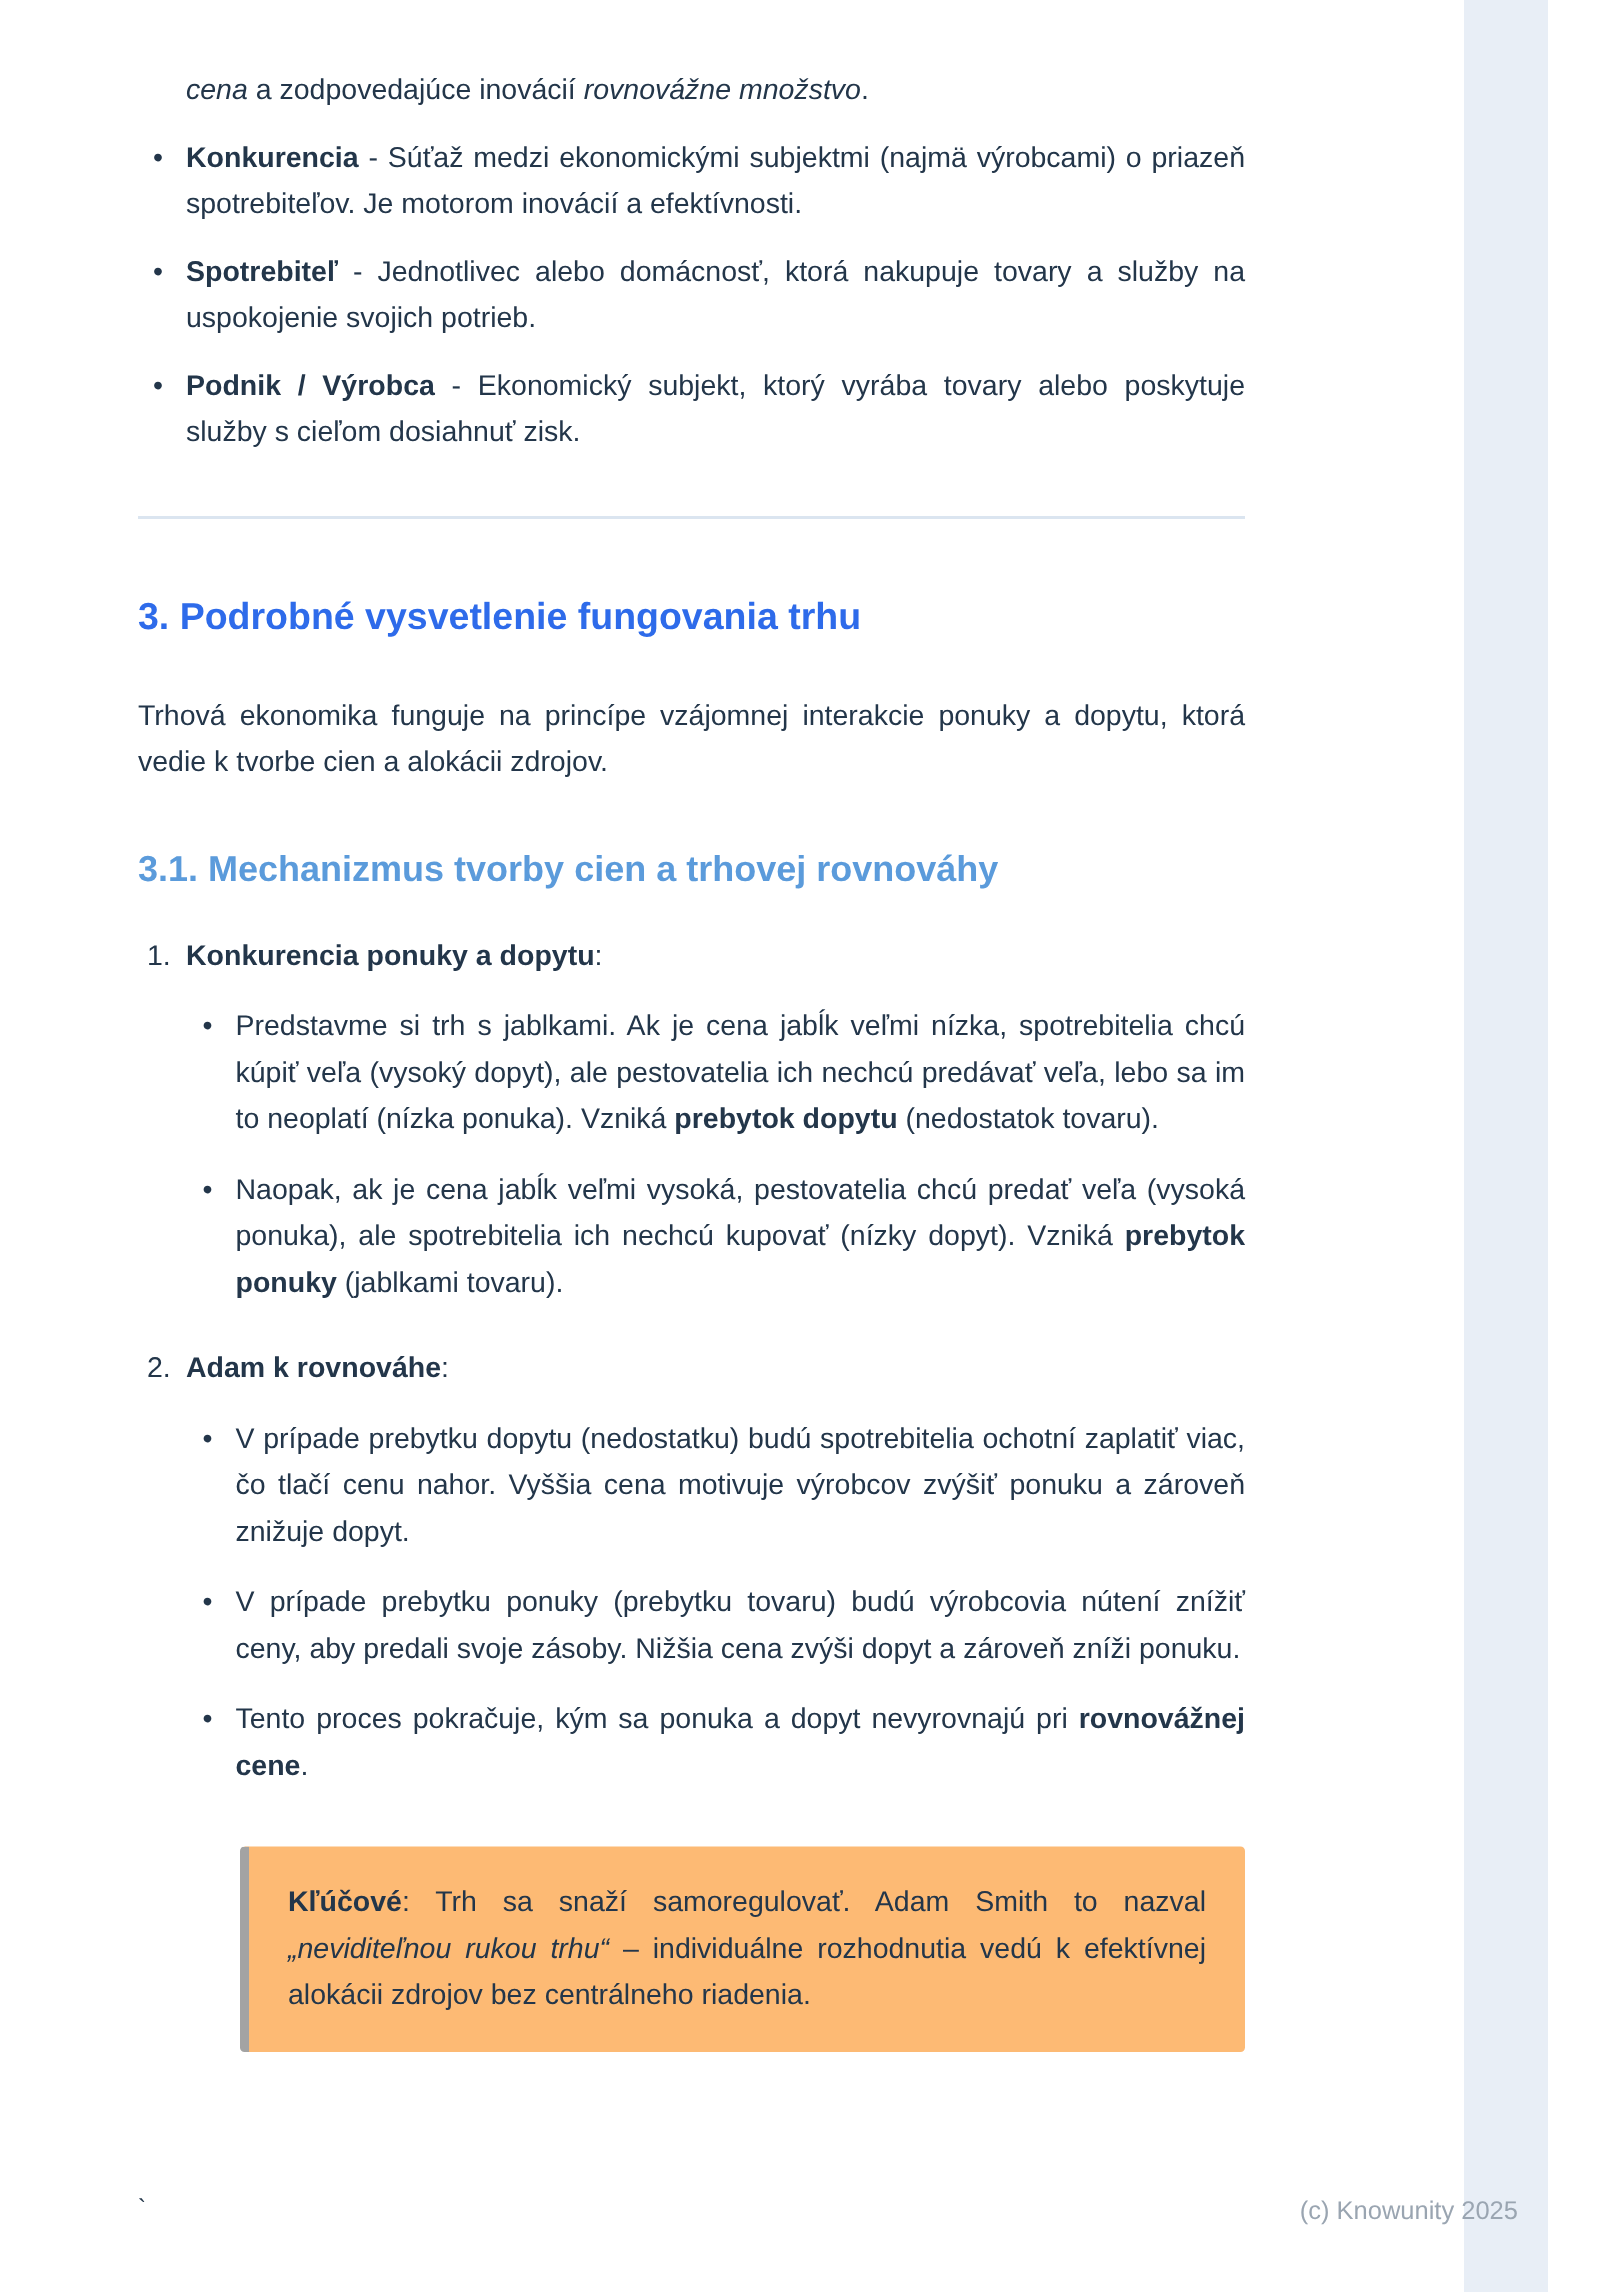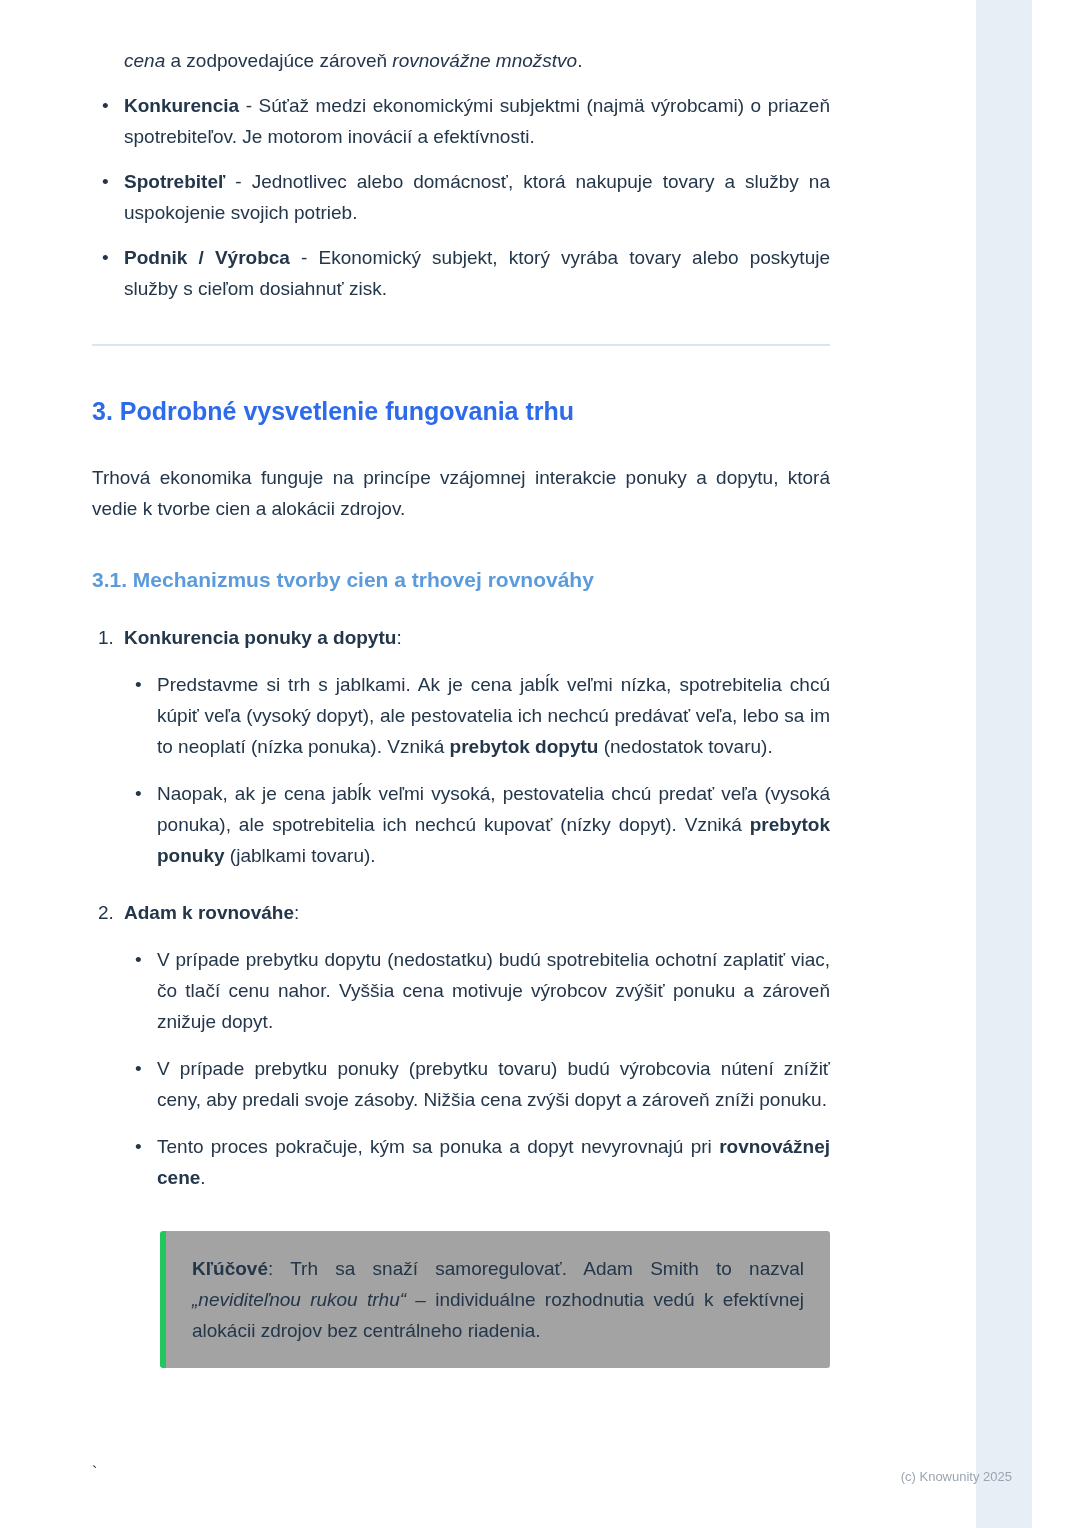--- a/index.html
+++ b/index.html
@@ -56,76 +56,76 @@
     line-height: 42px;
     font-weight: 700;
     color: #2e6bea;
     margin: 44px 0 0 0;
   }
   .intro-par {
     margin: 30px 0 0 0;
     text-align: justify;
   }
   h2.subsection-title {
-    font-size: 21px;
+    font-size: 24px;
     line-height: 32px;
     font-weight: 700;
     color: #5b9bdb;
     margin: 40px 0 0 0;
   }
   .num-list { margin-top: 26px; }
   .num-item { margin-top: 26px; }
   .num-head { position: relative; padding-left: 32px; }
   .num-head .num { position: absolute; left: 6px; top: 0; }
   .sub-list { margin-top: 14px; }
   .sub-item {
     position: relative;
     padding-left: 65px;
     margin-top: 16px;
     text-align: justify;
   }
   .sub-item .marker { left: 43px; }
 
   .callout {
     margin: 38px 0 0 68px;
-    background: #a3a3a3;
-    border-left: 6px solid #22c55e;
+    background: #fdba74;
+    border-left: 6px solid #a3a3a3;
     border-radius: 3px;
     padding: 22px 26px;
   }
   .callout p { margin: 0; text-align: justify; }
   .callout em { font-style: italic; }
 
   .stray-char {
     position: absolute;
     left: 92px;
     bottom: 46px;
     font-size: 16px;
     color: #23364a;
     z-index: 2;
   }
   .footer-credit {
     position: absolute;
     right: 68px;
     bottom: 44px;
-    font-size: 13px;
+    font-size: 17px;
     color: #9aa5b1;
     z-index: 2;
   }
   strong { font-weight: 700; }
 </style>
 </head>
 <body>
 
 <div class="page">
   <div class="edge-strip"></div>
 
   <main class="content">
 
-    <p class="continuation"><em>cena</em><span> a zodpovedajúce zároveň </span><em>rovnovážne množstvo</em><span>.</span></p>
+    <p class="continuation"><em>cena</em><span> a zodpovedajúce inovácií </span><em>rovnovážne množstvo</em><span>.</span></p>
 
     <ul class="term-list">
       <li class="term-item">
         <span class="marker">•</span>
         <strong>Konkurencia</strong><span> - </span><span>Súťaž medzi ekonomickými subjektmi (najmä výrobcami) o priazeň spotrebiteľov. Je motorom inovácií a efektívnosti.</span>
       </li>
       <li class="term-item">
         <span class="marker">•</span>
         <strong>Spotrebiteľ</strong><span> - </span><span>Jednotlivec alebo domácnosť, ktorá nakupuje tovary a služby na uspokojenie svojich potrieb.</span>
       </li>

